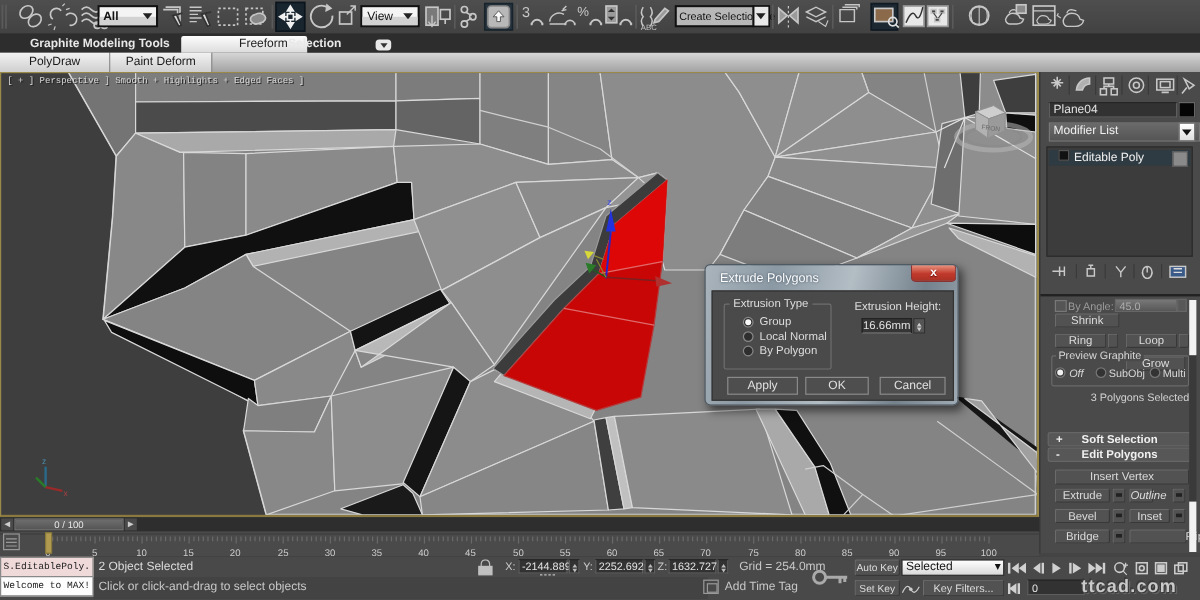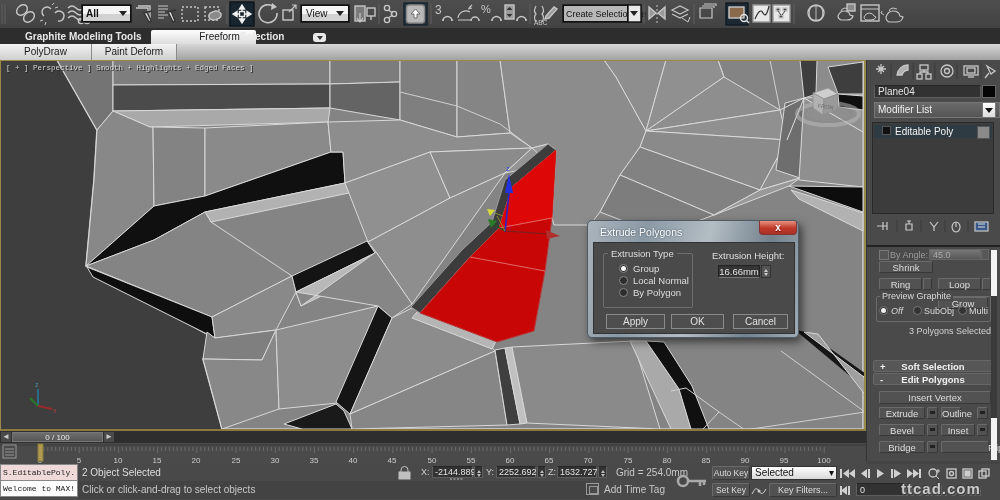--- a/index.html
+++ b/index.html
@@ -390,21 +390,21 @@
     <div class="abs" style="left:102px;top:246px;color:#d8d8d8;font-size:9px;">Multi</div>
     <div class="abs" style="left:42px;top:266px;color:#d2d2d2;font-size:9px;white-space:nowrap;">3 Polygons Selected</div>
 
     <div class="roll" style="left:6px;top:300px;width:120px;height:12px;line-height:11px;"><span style="position:absolute;left:6px;font-weight:bold;">+</span>Soft Selection</div>
     <div class="roll" style="left:6px;top:313px;width:120px;height:12px;line-height:11px;"><span style="position:absolute;left:6px;font-weight:bold;">-</span>Edit Polygons</div>
     <div class="pbtn" style="left:12px;top:331px;width:112px;height:13px;line-height:12px;">Insert Vertex</div>
     <div class="pbtn" style="left:12px;top:347px;width:46px;height:12px;line-height:11px;">Extrude</div>
     <div class="pbtn" style="left:60px;top:347px;width:11px;height:12px;">
       <div style="width:5px;height:3px;background:#222;margin:3px auto;"></div>
     </div>
-    <div class="pbtn" style="left:74px;top:347px;width:20px;height:12px;line-height:11px;">Outline</div>
+    <div class="pbtn" style="left:74px;top:347px;width:20px;height:12px;line-height:11px;font-style:italic;">Outline</div>
     <div class="pbtn" style="left:110px;top:347px;width:11px;height:12px;">
       <div style="width:5px;height:3px;background:#222;margin:3px auto;"></div>
     </div>
     <div class="pbtn" style="left:12px;top:364px;width:46px;height:12px;line-height:11px;">Bevel</div>
     <div class="pbtn" style="left:60px;top:364px;width:11px;height:12px;">
       <div style="width:5px;height:3px;background:#222;margin:3px auto;"></div>
     </div>
     <div class="pbtn" style="left:74px;top:364px;width:34px;height:12px;line-height:11px;">Inset</div>
     <div class="pbtn" style="left:110px;top:364px;width:11px;height:12px;">
       <div style="width:5px;height:3px;background:#222;margin:3px auto;"></div>

